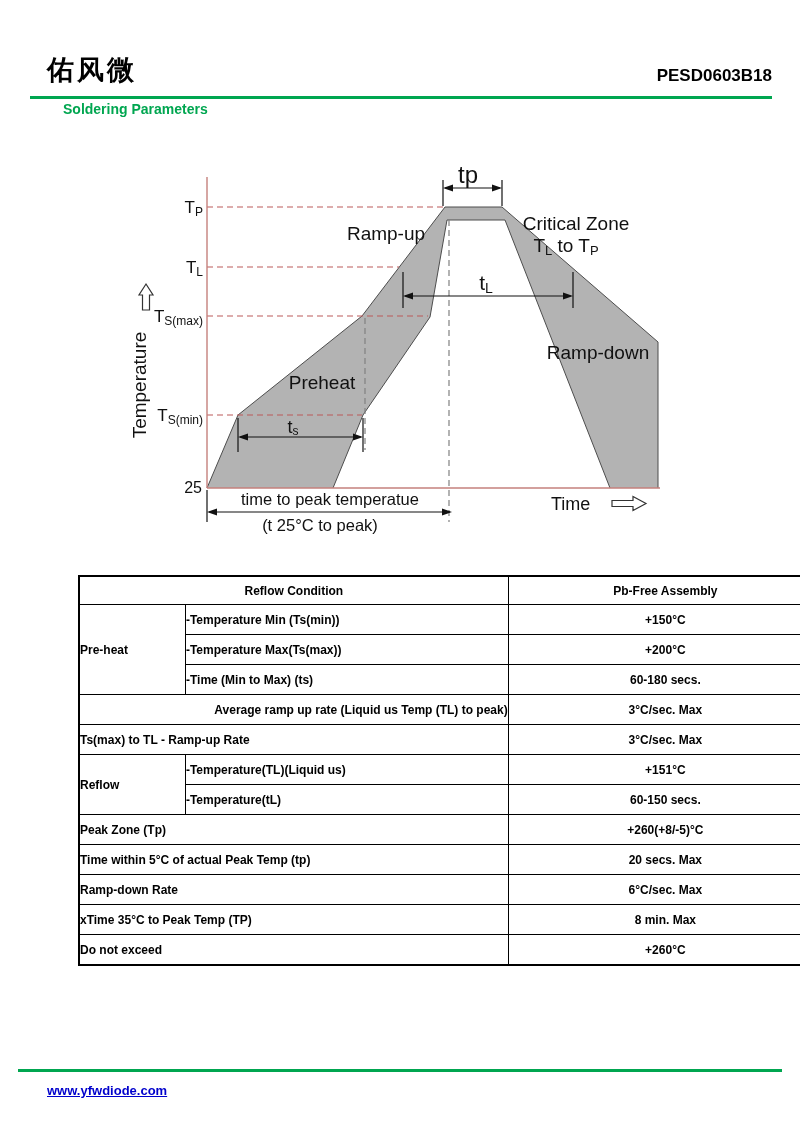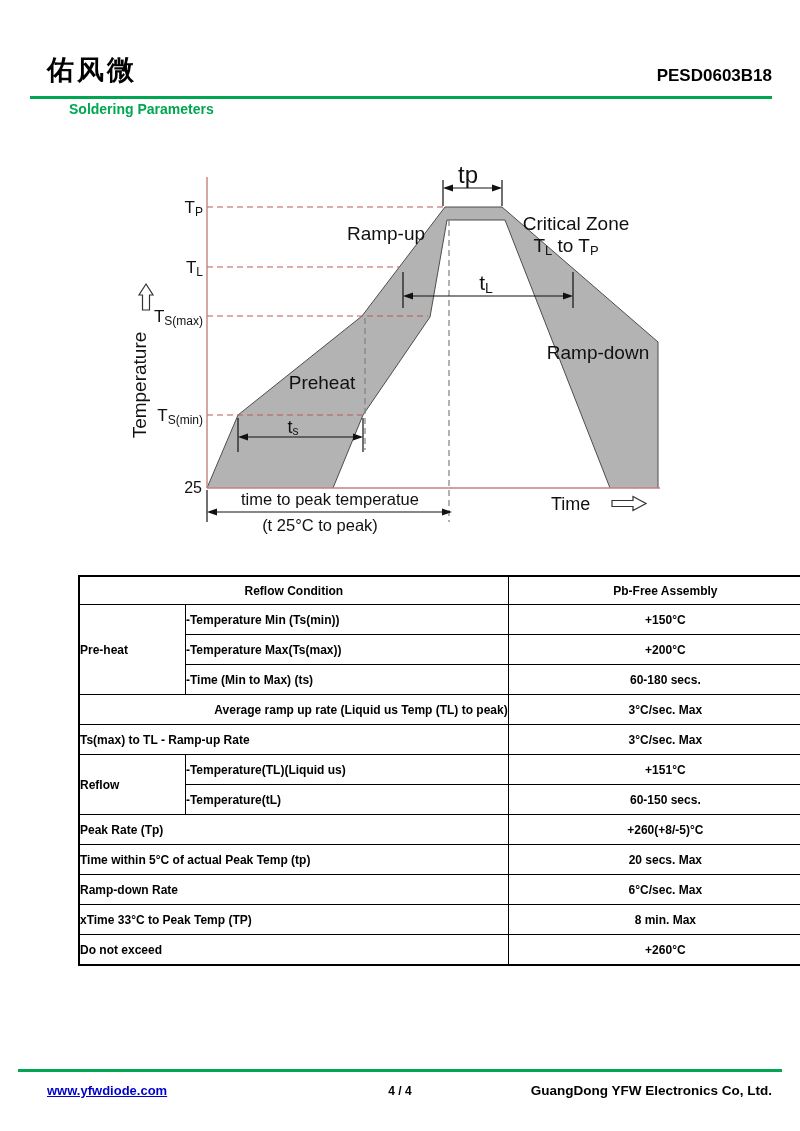--- a/index.html
+++ b/index.html
@@ -9,21 +9,21 @@
 
   
   .logo{left:46px;top:8px;display:flex;align-items:flex-start;}
   .logo-yf{font-size:44px;line-height:44px;font-weight:700;color:#2E9E4C;letter-spacing:-2px;}
   .logo-w{margin-left:2px;margin-top:7px;}
   .reg{font-size:14px;font-weight:400;margin-left:2px;margin-top:-2px;}
   .logo-cn{left:47px;top:56px;font-size:27px;line-height:32px;font-weight:700;letter-spacing:3px;
            font-family:Liberation Mono, monospace;}
   .part{right:28px;top:66px;font-size:17px;font-weight:700;}
   .hline{left:30px;top:96px;width:742px;height:3px;background:#00A650;}
-  .stitle{left:69px;top:101px;font-size:14px;font-weight:700;color:#00A650;}
+  .stitle{left:63px;top:101px;font-size:14px;font-weight:700;color:#00A650;}
 
   
   .tblwrap{left:78px;top:575px;}
   table.reflow{border-collapse:collapse;width:746px;font-size:12px;font-weight:700;
                font-family:"Liberation Sans","DejaVu Sans",sans-serif;border:2px solid #000;}
   table.reflow th,table.reflow td{border:1px solid #000;padding:0;}
   table.reflow th{height:27px;text-align:center;}
   table.reflow td{height:29px;}
   td.value{text-align:center;}
   td.label,td.group{text-align:left;padding-left:8px;}
@@ -159,41 +159,39 @@
         <tr>
           <td class="group" rowspan="2">Reflow</td>
           <td class="label">-Temperature(TL)(Liquid us)</td>
           <td class="value">+151°C</td>
         </tr>
         <tr>
           <td class="label">-Temperature(tL)</td>
           <td class="value">60-150 secs.</td>
         </tr>
         <tr>
-          <td class="label" colspan="2">Peak Rate (Tp)</td>
+          <td class="label" colspan="2">Peak Zone (Tp)</td>
           <td class="value">+260(+8/-5)°C</td>
         </tr>
         <tr>
           <td class="label" colspan="2">Time within 5°C of actual Peak Temp (tp)</td>
           <td class="value">20 secs. Max</td>
         </tr>
         <tr>
           <td class="label" colspan="2">Ramp-down Rate</td>
           <td class="value">6°C/sec. Max</td>
         </tr>
         <tr>
-          <td class="label" colspan="2">xTime 33°C to Peak Temp (TP)</td>
+          <td class="label" colspan="2">xTime 35°C to Peak Temp (TP)</td>
           <td class="value">8 min. Max</td>
         </tr>
         <tr>
           <td class="label" colspan="2">Do not exceed</td>
           <td class="value">+260°C</td>
         </tr>
       </tbody>
     </table>
   </div>
 
   <div class="abs fline"></div>
   <a class="abs site">www.yfwdiode.com</a>
-  <div class="abs pageno">4 / 4</div>
-  <div class="abs company">GuangDong YFW Electronics Co, Ltd.</div>
 
 </div>
 
 </body></html>

